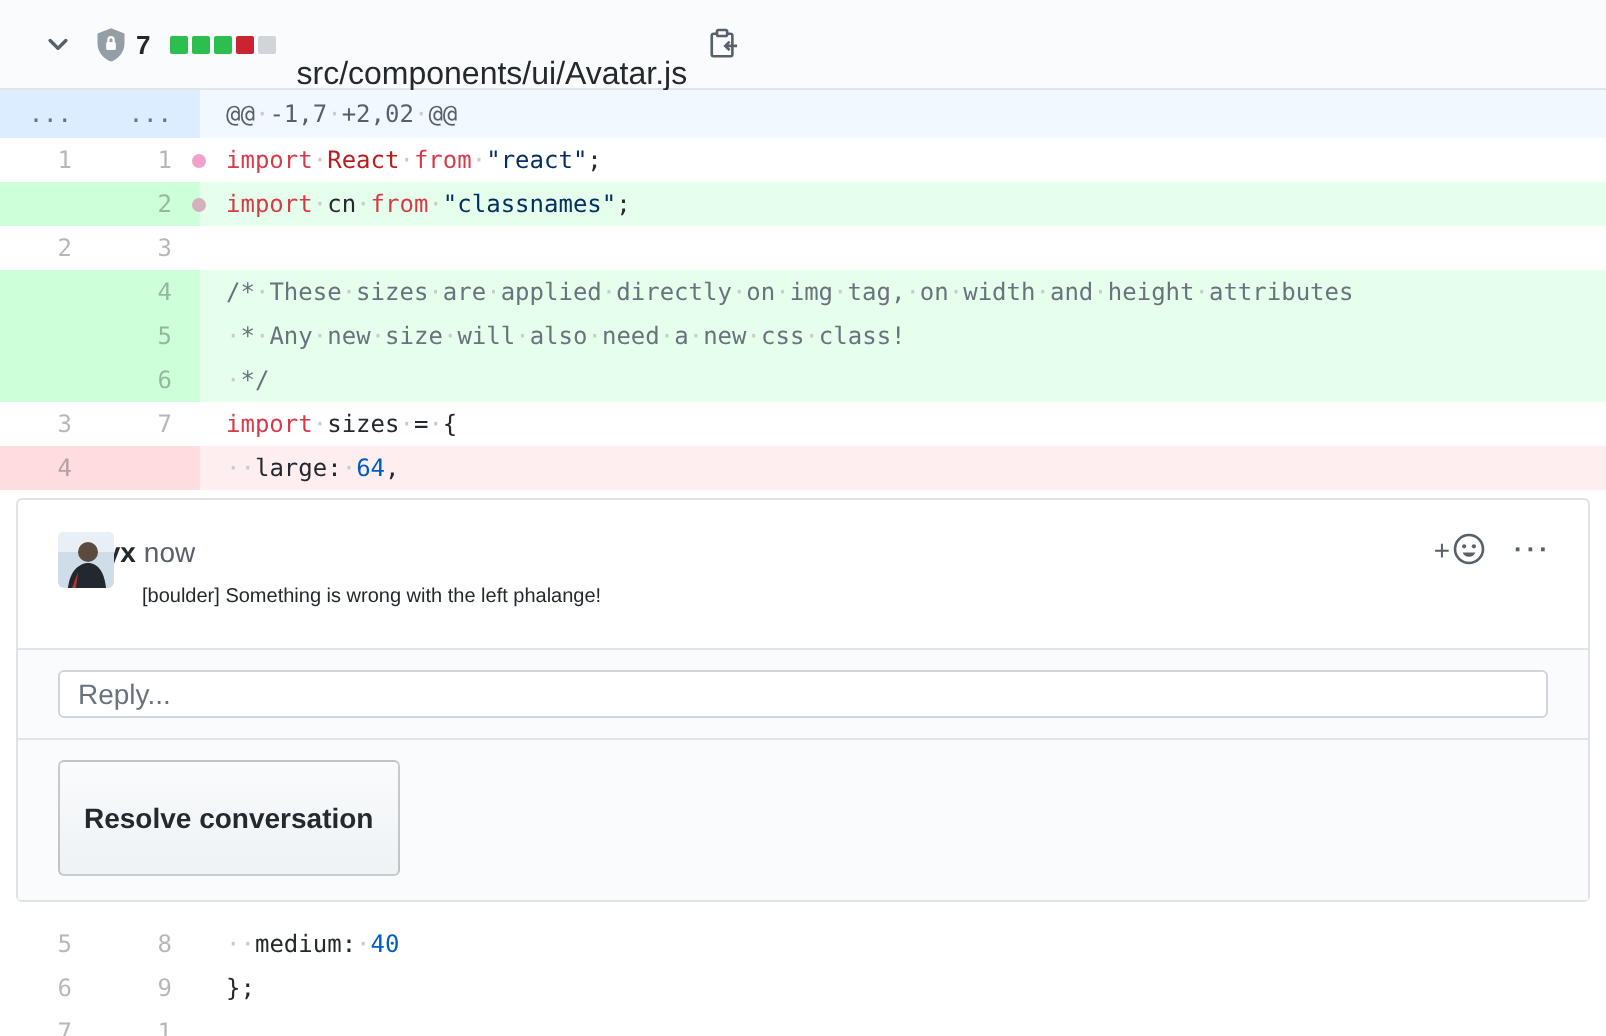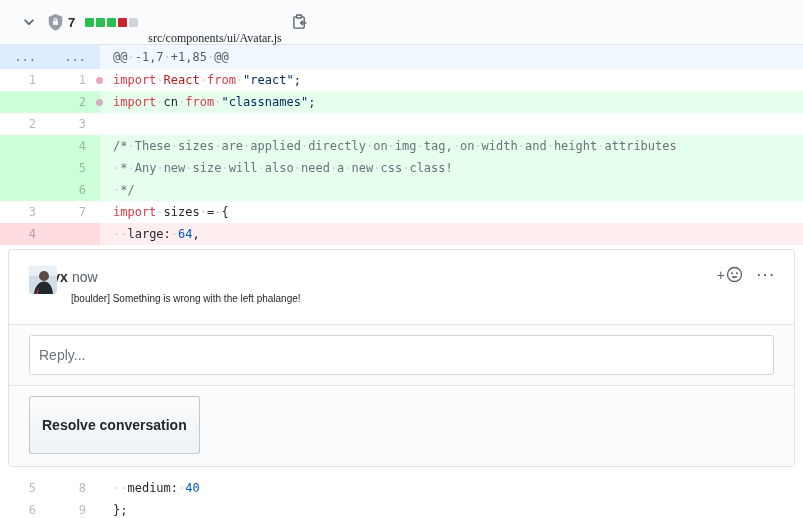--- a/index.html
+++ b/index.html
@@ -10,21 +10,21 @@
   .file-header { height:45px; background:#fafbfc; border-bottom:1px solid #e1e4e8;
     display:flex; align-items:center; padding:0 10px; }
   .chev-btn { background:none; border:none; cursor:pointer; padding:4px; margin-left:8px; display:flex; }
   .shield-wrap { display:flex; align-items:center; margin-left:8px; background:none; border:none; cursor:pointer; }
   .review-count { font-size:13px; font-weight:600; color:#24292e; margin-left:5px; }
   .diffstat { display:flex; gap:2px; margin-left:10px; }
   .diffstat span { width:9px; height:9px; border-radius:1px; display:inline-block; }
   .diffstat .add { background:#2cbe4e; }
   .diffstat .del { background:#cb2431; }
   .diffstat .neutral { background:#d1d5da; }
-  .file-path { font-family:Liberation Serif, serif; font-size:12px;
+  .file-path { font-family:Liberation Sans, sans-serif; font-size:16px;
     color:#24292e; margin-left:10px;margin-top:32px; }
   .copy-btn { background:none; border:none; cursor:pointer; margin-left:8px; display:flex; padding:2px; }
 
   
   .drow { display:flex; height:22px; line-height:22px; position:relative;
     font-family:"DejaVu Sans Mono","Liberation Mono",monospace; font-size:12px; }
   .drow .num { width:50px; flex:none; text-align:right; padding-right:14px;
     color:rgba(27,31,35,.32); cursor:pointer; }
   .drow .codecell { flex:1; padding-left:13px; white-space:pre; color:#24292e; overflow:hidden; }
   .drow.hunk { height:24px; line-height:24px; }
@@ -53,21 +53,21 @@
   .head-main { }
   .author { font-size:14px; font-weight:700; color:#24292e; text-decoration:none; cursor:pointer; }
   .c-time { font-size:14px; color:#586069; margin-left:4px; cursor:pointer; }
   .c-body { margin-left:42px; margin-top:7px; font-size:10px; color:#24292e; }
   .head-actions { position:absolute; right:18px; top:16px; display:flex; align-items:center; gap:14px; }
   .react-btn { background:none; border:none; cursor:pointer; display:flex; align-items:center;
     color:#586069; font-size:14px; gap:1px; }
   .kebab-btn { background:none; border:none; cursor:pointer; color:#586069; font-size:13px;
     font-weight:700; letter-spacing:2px; line-height:1; }
   .reply-sec { border-top:1px solid #e1e4e8; background:#fafbfc; padding:10px 20px; }
-  .reply-input { width:100%; height:40px; border:1px solid #d1d5da; border-radius:3px;
+  .reply-input { width:100%; height:24px; border:1px solid #d1d5da; border-radius:3px;
     padding:0 9px; font-size:14px; color:#24292e; background:#fff;
     font-family:"Liberation Sans","DejaVu Sans",sans-serif; }
   .reply-input::placeholder { color:#6a737d; opacity:1; }
   .resolve-sec { border-top:1px solid #e1e4e8; background:#fafbfc; padding:10px 20px 12px 20px; }
   .resolve-btn { font-family:"Liberation Sans","DejaVu Sans",sans-serif; font-size:14px; font-weight:600;
     color:#24292e; background:linear-gradient(-180deg,#fafbfc,#eff3f6 90%);
     border:1px solid rgba(27,31,35,.22); border-radius:3px; padding:20px 12px; cursor:pointer;text-align:center; }
 
   .file-bottom-border { border-bottom:1px solid #e1e4e8; }
 </style>
@@ -108,21 +108,21 @@
         <path d="M15.5 9.5 H9.5 M11.5 7.2 L9.2 9.5 L11.5 11.8" fill="none" stroke="#586069" stroke-width="1.4"></path>
       </svg>
     </span>
   </button>
 </div>
 
 <div>
     <div class="drow hunk">
       <span class="num old">...</span>
       <span class="num new">...</span>
-      <div class="codecell"><span class="tok-h">@@</span><span class="tok-w">·</span><span class="tok-h">-1,7</span><span class="tok-w">·</span><span class="tok-h">+1,85</span><span class="tok-w">·</span><span class="tok-h">@@</span></div>
+      <div class="codecell"><span class="tok-h">@@</span><span class="tok-w">·</span><span class="tok-h">-1,7</span><span class="tok-w">·</span><span class="tok-h">+2,02</span><span class="tok-w">·</span><span class="tok-h">@@</span></div>
     </div>
     <div class="drow context">
       <span class="num old">1</span>
       <span class="num new">1</span>
       <span class="ldot" style="background: rgb(240, 163, 201);"></span>
       <div class="codecell"><span class="tok-k">import</span><span class="tok-w">·</span><span class="tok-v">React</span><span class="tok-w">·</span><span class="tok-k">from</span><span class="tok-w">·</span><span class="tok-s">"react"</span><span class="tok-p">;</span></div>
     </div>
     <div class="drow add">
       <span class="num old"></span>
       <span class="num new">2</span>

